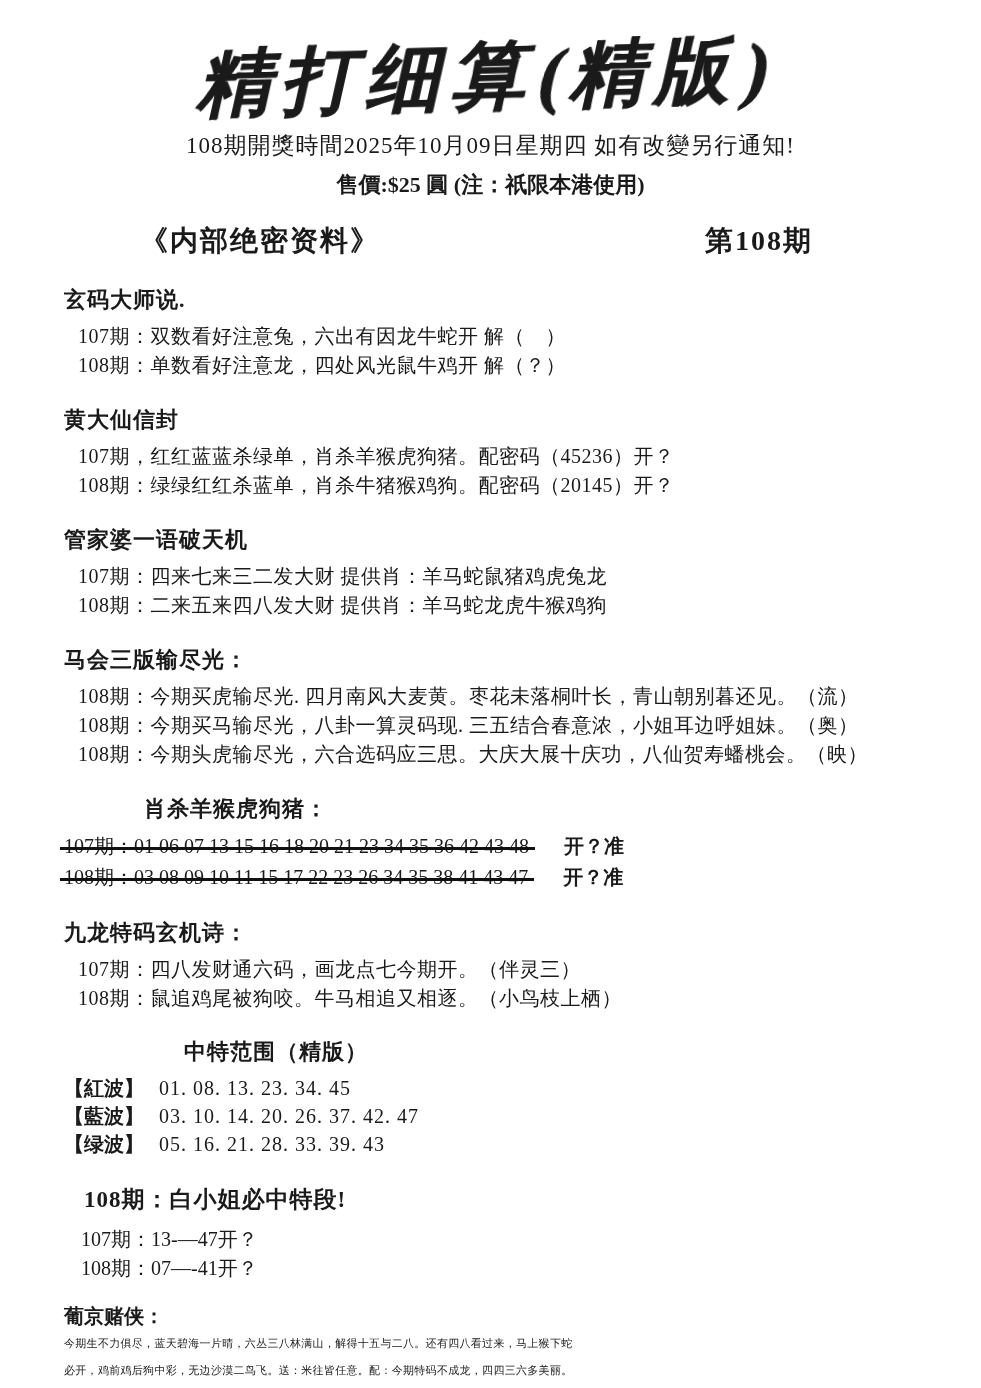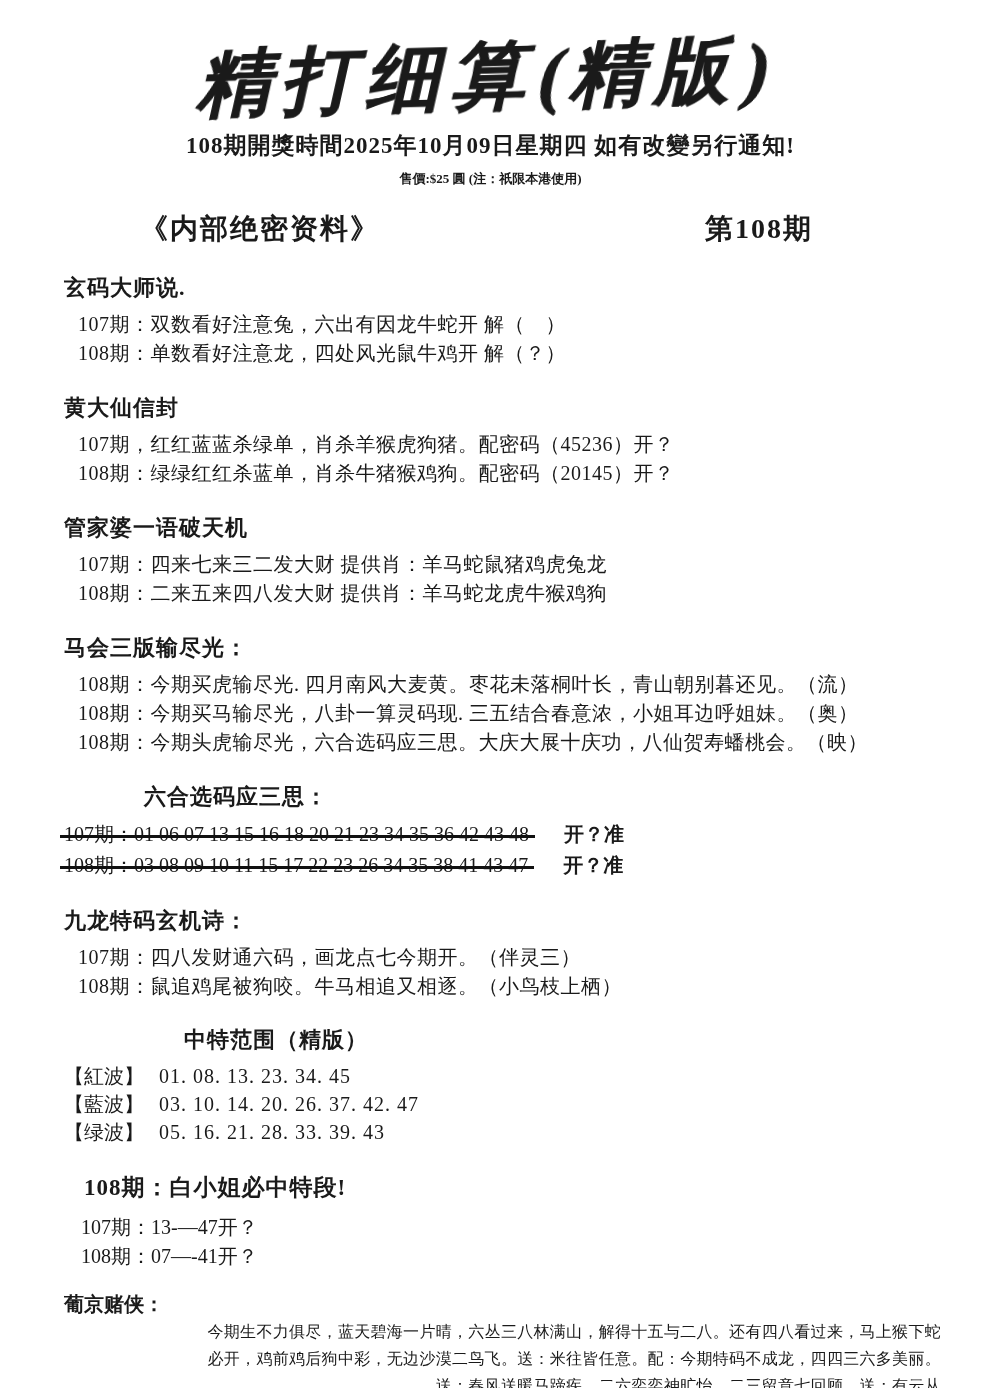--- a/index.html
+++ b/index.html
@@ -24,26 +24,26 @@
     letter-spacing: 10px;
     line-height: 100px;
     transform: skewX(-14deg) rotate(-1.5deg);
     text-shadow: 1px 0 0 #222, 0 1px 0 #333;
     filter: blur(0.4px);
     white-space: nowrap;
   }
   .notice {
     margin-top: 4px;
     font-size: 23px;
-    font-weight: bold;
+    font-weight: normal;
     letter-spacing: 1px;
   }
   .price {
     margin-top: 9px;
-    font-size: 13px;
+    font-size: 22px;
     font-weight: bold;
   }
 
   
   .doc-title-row {
     display: flex;
     justify-content: space-between;
     align-items: baseline;
     margin: 22px 168px 0 140px;
     text-align: center;
@@ -78,30 +78,30 @@
     position: absolute;
     left: -4px; right: -2px;
     top: 52%;
     height: 3px;
     background: #111;
   }
   .verdict { margin-left: 26px; font-weight: bold; }
 
   
   .wave-row { font-size: 20px; line-height: 28px; white-space: nowrap; }
-  .wave-label { font-weight: normal; letter-spacing: 0px; text-align: right; }
+  .wave-label { font-weight: bold; letter-spacing: 0px; text-align: right; }
   .wave-nums { margin-left: 10px; letter-spacing: 1px; }
 
   
   .bxj-heading { font-size: 23px; font-weight: bold; margin: 26px 0 10px 20px; letter-spacing: 1px; }
   .bxj-line { font-size: 20px; line-height: 29px; margin-left: 17px; }
 
   
   .pujing-heading { font-size: 20px; font-weight: bold; margin-top: 20px; }
-  .pujing-line { font-size: 16px; line-height: 27px; letter-spacing: 0.3px; white-space: nowrap; text-align: right; }
+  .pujing-line { font-size: 11px; line-height: 27px; letter-spacing: 0.3px; white-space: nowrap; }
 </style>
 </head>
 <body>
 
 <div class="page">
 
   <div class="masthead">
     <div class="calligraphy">精打细算(精版)</div>
     <div class="notice">108期開獎時間2025年10月09日星期四 如有改變另行通知!</div>
     <div class="price">售價:$25 圓 (注：祇限本港使用)</div>
@@ -124,21 +124,21 @@
 
     <div class="sec-heading">管家婆一语破天机</div>
     <div class="line">107期：四来七来三二发大财 提供肖：羊马蛇鼠猪鸡虎兔龙</div>
     <div class="line">108期：二来五来四八发大财 提供肖：羊马蛇龙虎牛猴鸡狗</div>
 
     <div class="sec-heading">马会三版输尽光：</div>
     <div class="line">108期：今期买虎输尽光. 四月南风大麦黄。枣花未落桐叶长，青山朝别暮还见。（流）</div>
     <div class="line">108期：今期买马输尽光，八卦一算灵码现. 三五结合春意浓，小姐耳边呼姐妹。（奥）</div>
     <div class="line">108期：今期头虎输尽光，六合选码应三思。大庆大展十庆功，八仙贺寿蟠桃会。（映）</div>
 
-    <div class="sec-heading indent-1">六合选码应三思：</div>
+    <div class="sec-heading indent-1">肖杀羊猴虎狗猪：</div>
     <div class="strike-row">
       <span class="struck">107期：01 06 07 13 15 16 18 20 21 23 34 35 36 42 43 48</span>
       <span class="verdict">开？准</span>
     </div>
     <div class="strike-row">
       <span class="struck">108期：03 08 09 10 11 15 17 22 23 26 34 35 38 41 43 47</span>
       <span class="verdict">开？准</span>
     </div>
 
     <div class="sec-heading">九龙特码玄机诗：</div>

